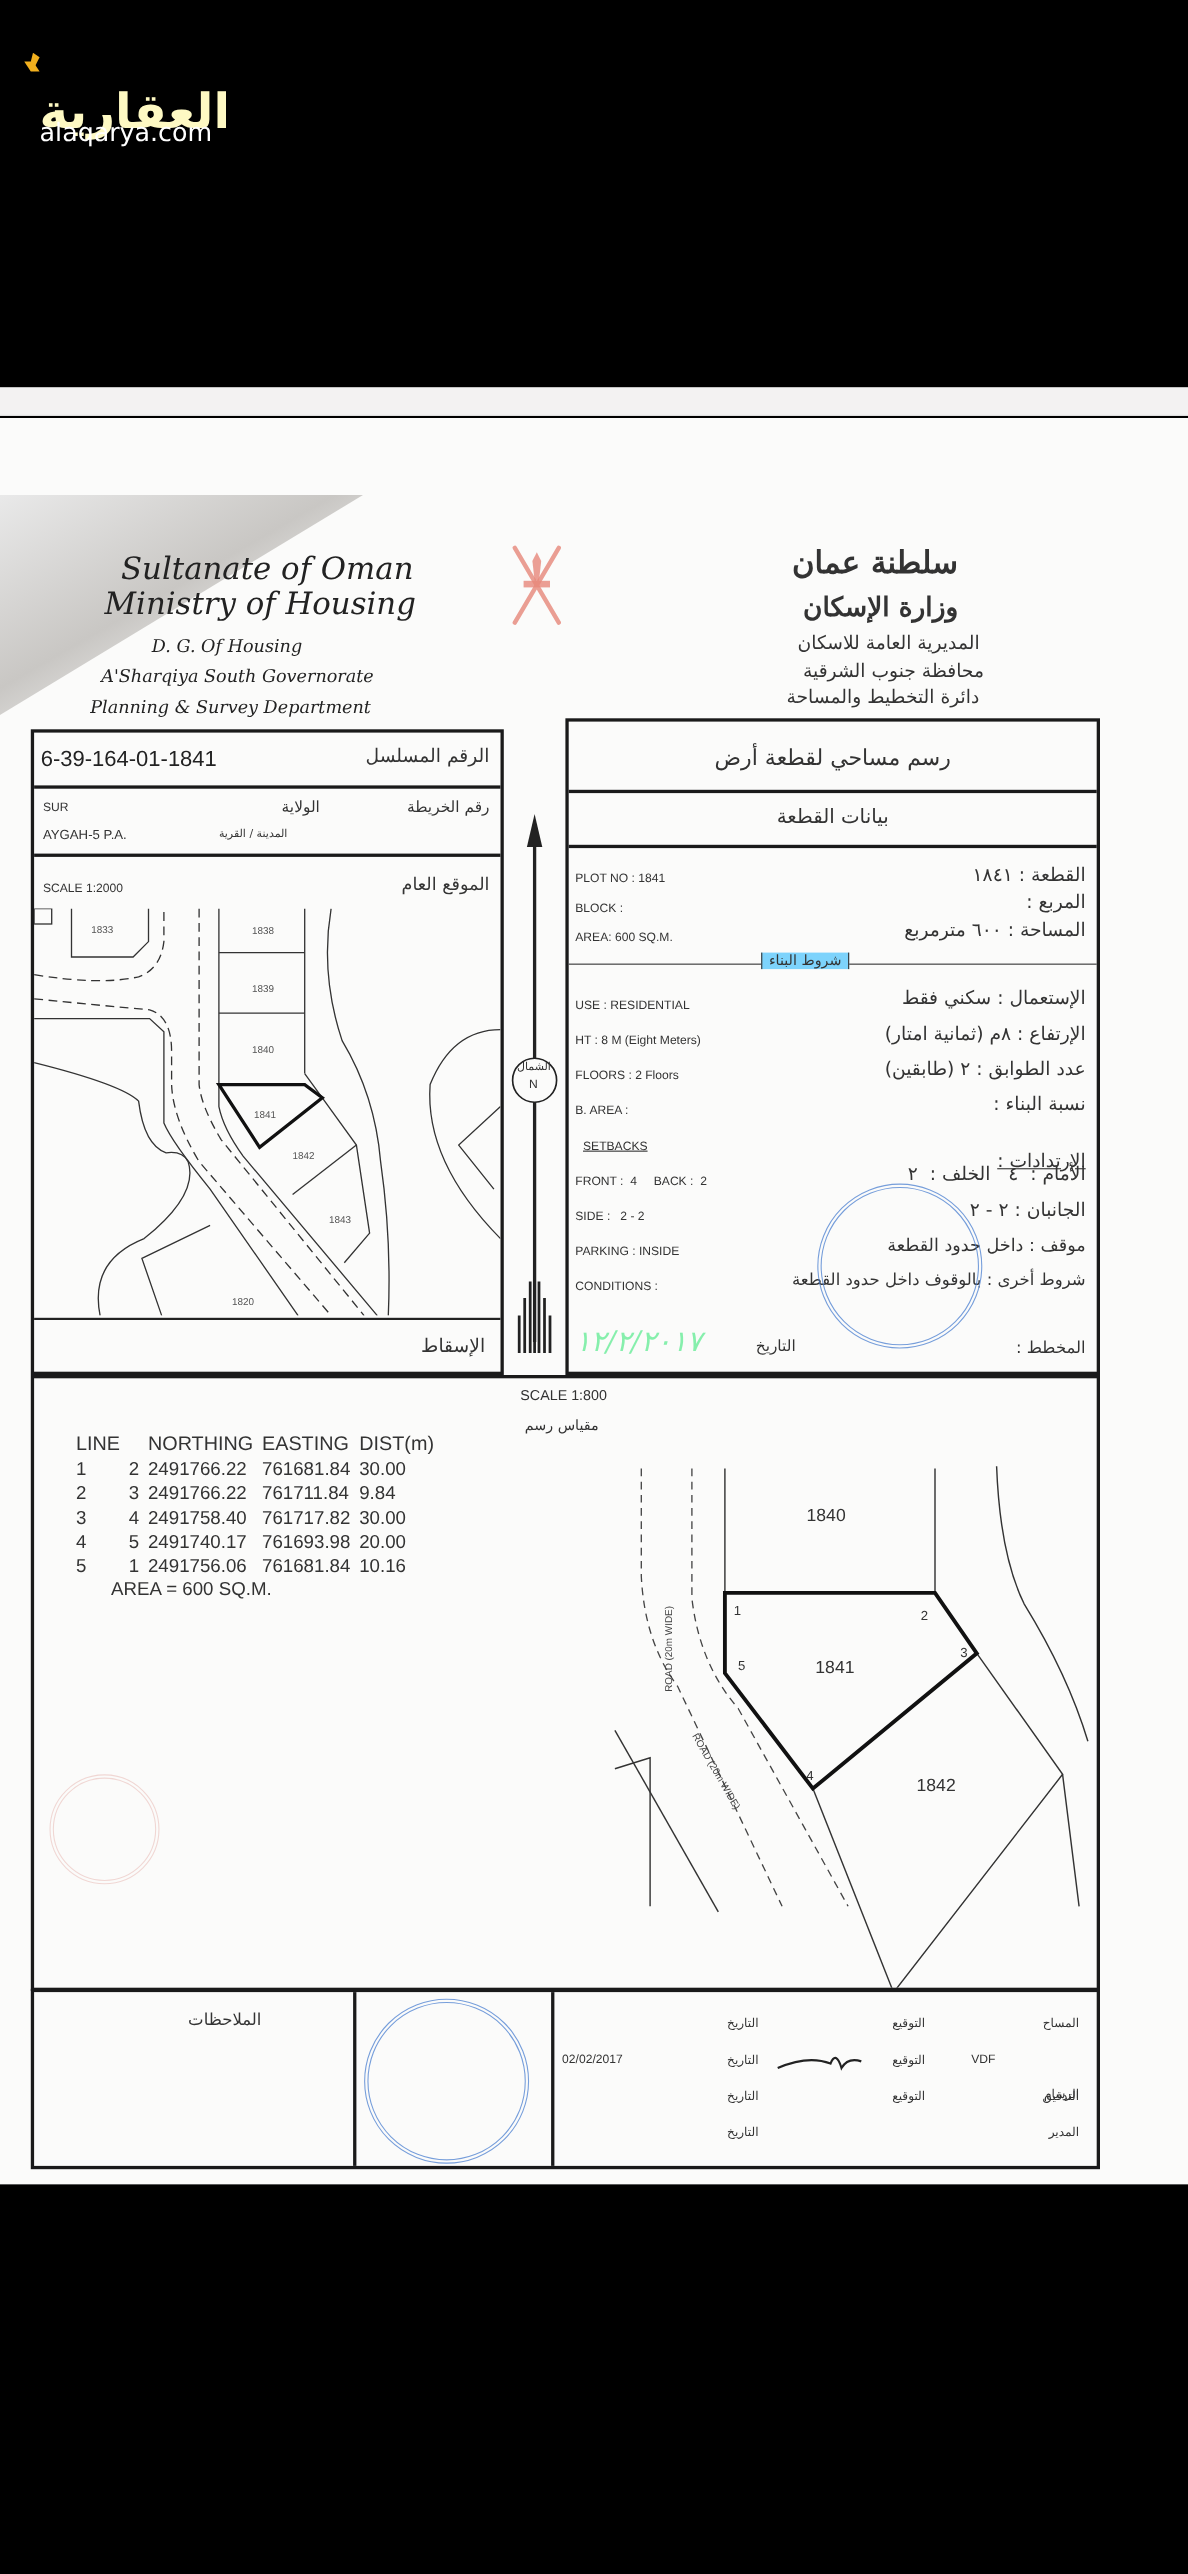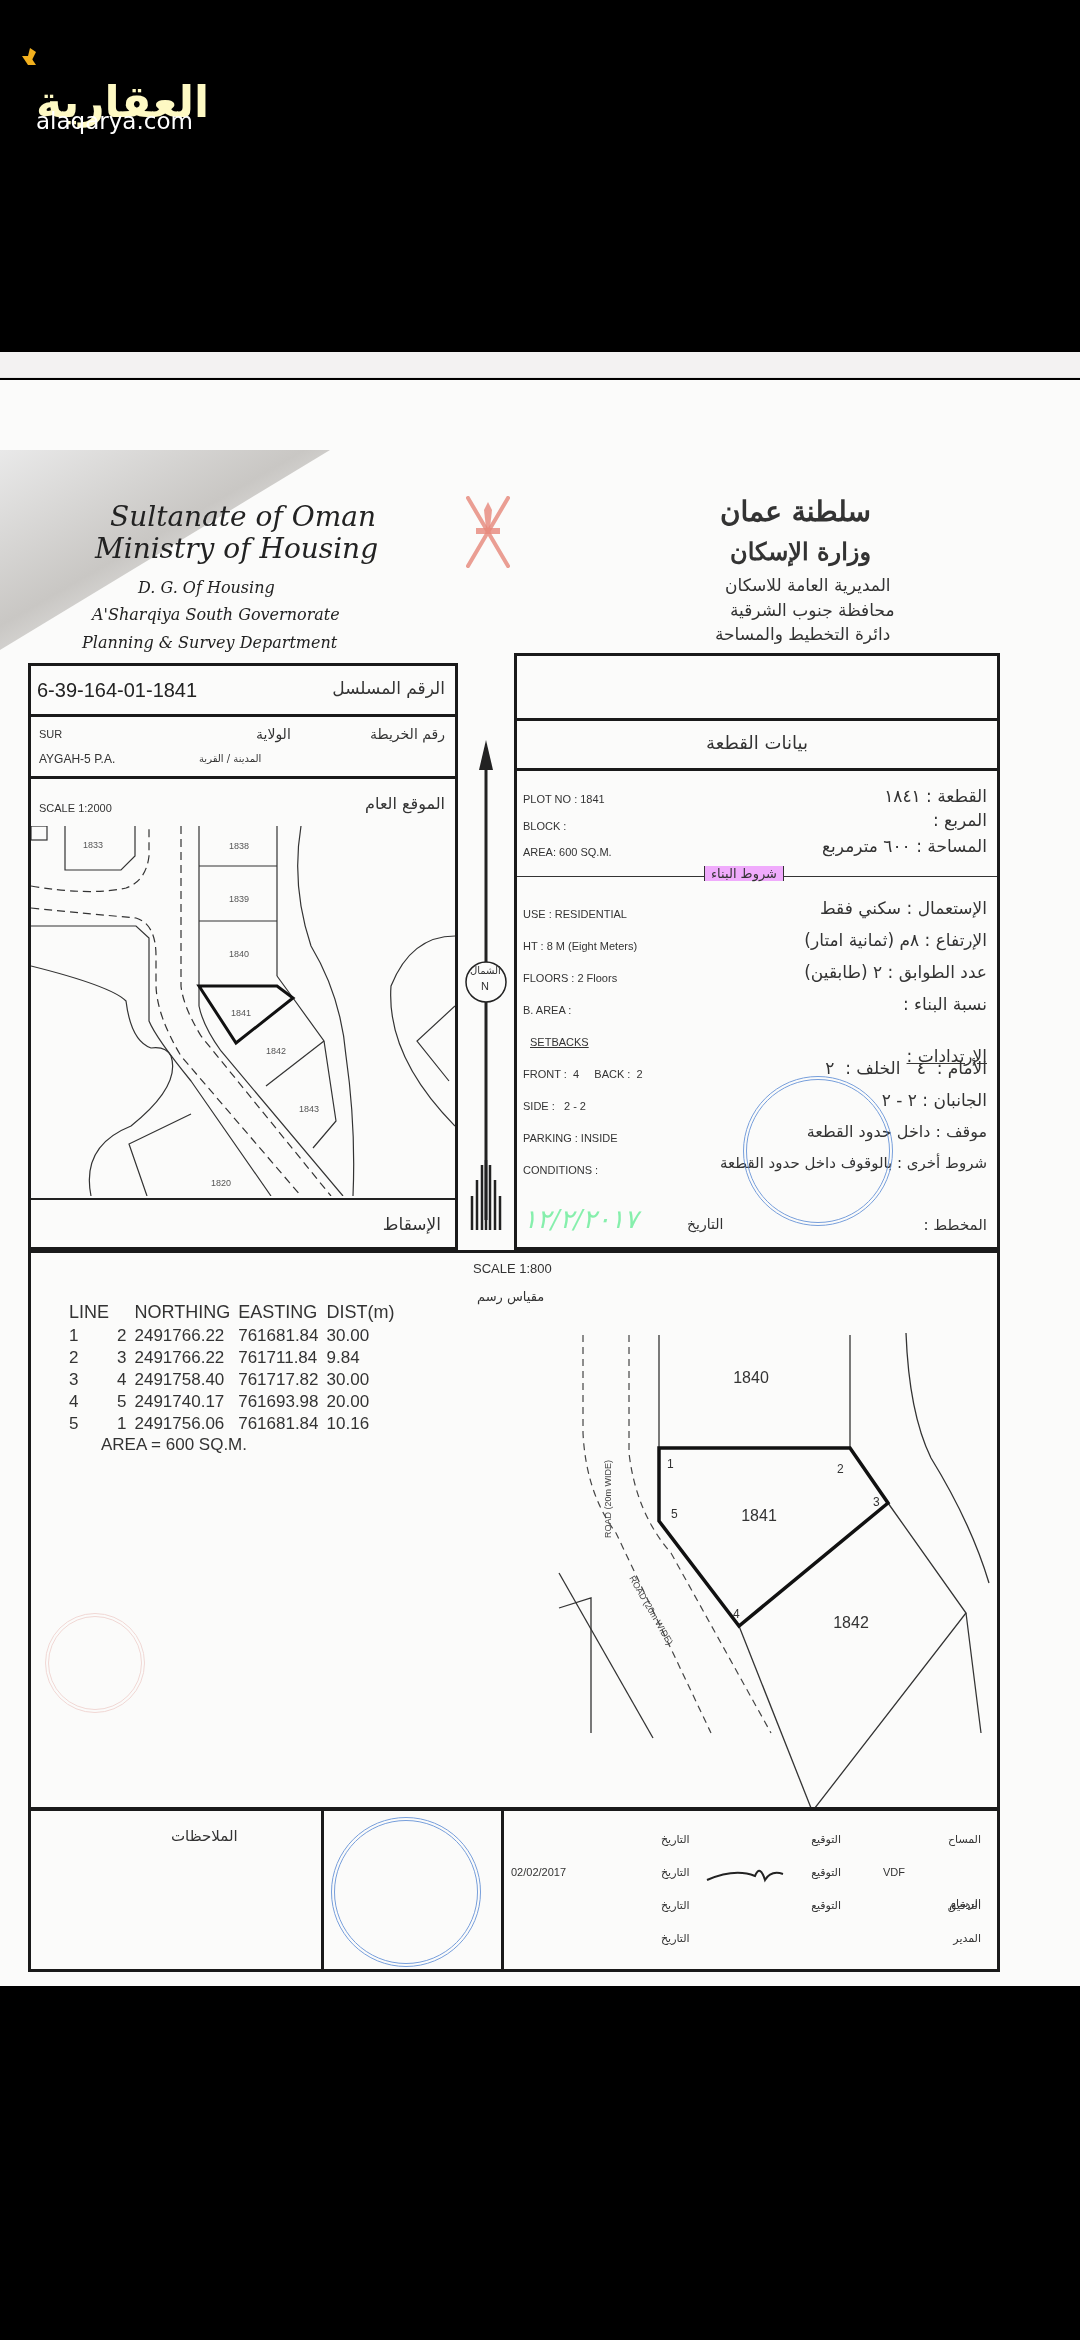--- a/index.html
+++ b/index.html
@@ -155,33 +155,34 @@
       <line x1="24" y1="490" x2="24" y2="420"></line>
     <line x1="28" y1="490" x2="28" y2="425"></line>
       <line x1="33" y1="490" x2="33" y2="440"></line>
     <line x1="38" y1="490" x2="38" y2="456"></line>
   </g>
 </svg>
 <div class="t abs ar" style="left:470px;top:965px;font-size:10px;">الشمال</div>
 <div class="t abs" style="left:481px;top:980px;font-size:11px;">N</div>
 
 <div id="right-box" class="abs frame">
+  <div class="t ar" style="left:0;width:100%;text-align:center;top:20px;font-size:20px;">رسم مساحي لقطعة أرض</div>
   <div class="hline" style="top:62px;"></div>
   <div class="t ar" style="left:0;width:100%;text-align:center;top:76px;font-size:18px;">بيانات القطعة</div>
   <div class="hline" style="top:112px;"></div>
 
   <div class="t" style="left:6px;top:137px;">PLOT NO :  1841</div>
   <div class="t ar" style="right:10px;top:130px;font-size:17px;">القطعة :  ١٨٤١</div>
   <div class="t" style="left:6px;top:164px;">BLOCK :</div>
   <div class="t ar" style="right:10px;top:154px;font-size:17px;">المربع :</div>
   <div class="t" style="left:6px;top:190px;">AREA:  600 SQ.M.</div>
   <div class="t ar" style="right:10px;top:180px;font-size:17px;">المساحة :  ٦٠٠  مترمربع</div>
 
   <div class="hline-thin" style="top:220px;"></div>
-  <div class="t ar" style="left:187px;top:210px;font-size:13px;background:#f0abfc;padding:0 6px;border-left:1px solid #333;border-right:1px solid #333;">شروط البناء</div>
+  <div class="t ar" style="left:175px;top:210px;font-size:13px;background:#7dd3fc;padding:0 6px;border-left:1px solid #333;border-right:1px solid #333;">شروط البناء</div>
 
   <div class="t" style="left:6px;top:252px;">USE :  RESIDENTIAL</div>
   <div class="t ar" style="right:10px;top:242px;font-size:17px;">الإستعمال : سكني فقط</div>
   <div class="t" style="left:6px;top:284px;">HT :   8 M (Eight Meters)</div>
   <div class="t ar" style="right:10px;top:274px;font-size:17px;">الإرتفاع : ٨م (ثمانية امتار)</div>
   <div class="t" style="left:6px;top:316px;">FLOORS : 2 Floors</div>
   <div class="t ar" style="right:10px;top:306px;font-size:17px;">عدد الطوابق : ٢ (طابقين)</div>
   <div class="t" style="left:6px;top:348px;">B. AREA :</div>
   <div class="t ar" style="right:10px;top:338px;font-size:17px;">نسبة البناء :</div>
   <div class="t" style="left:13px;top:380px;text-decoration:underline;">SETBACKS</div>

